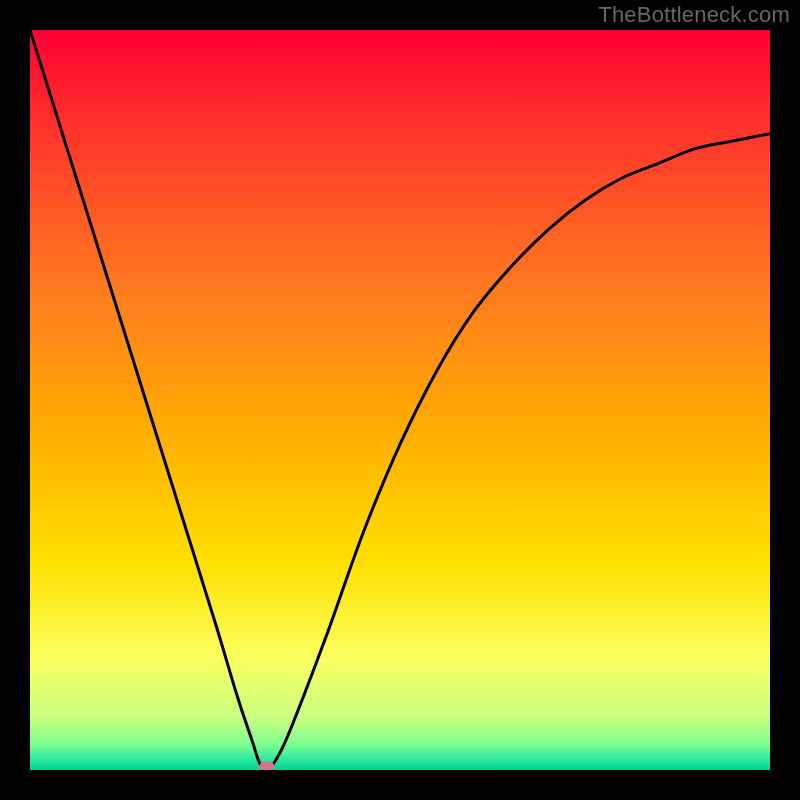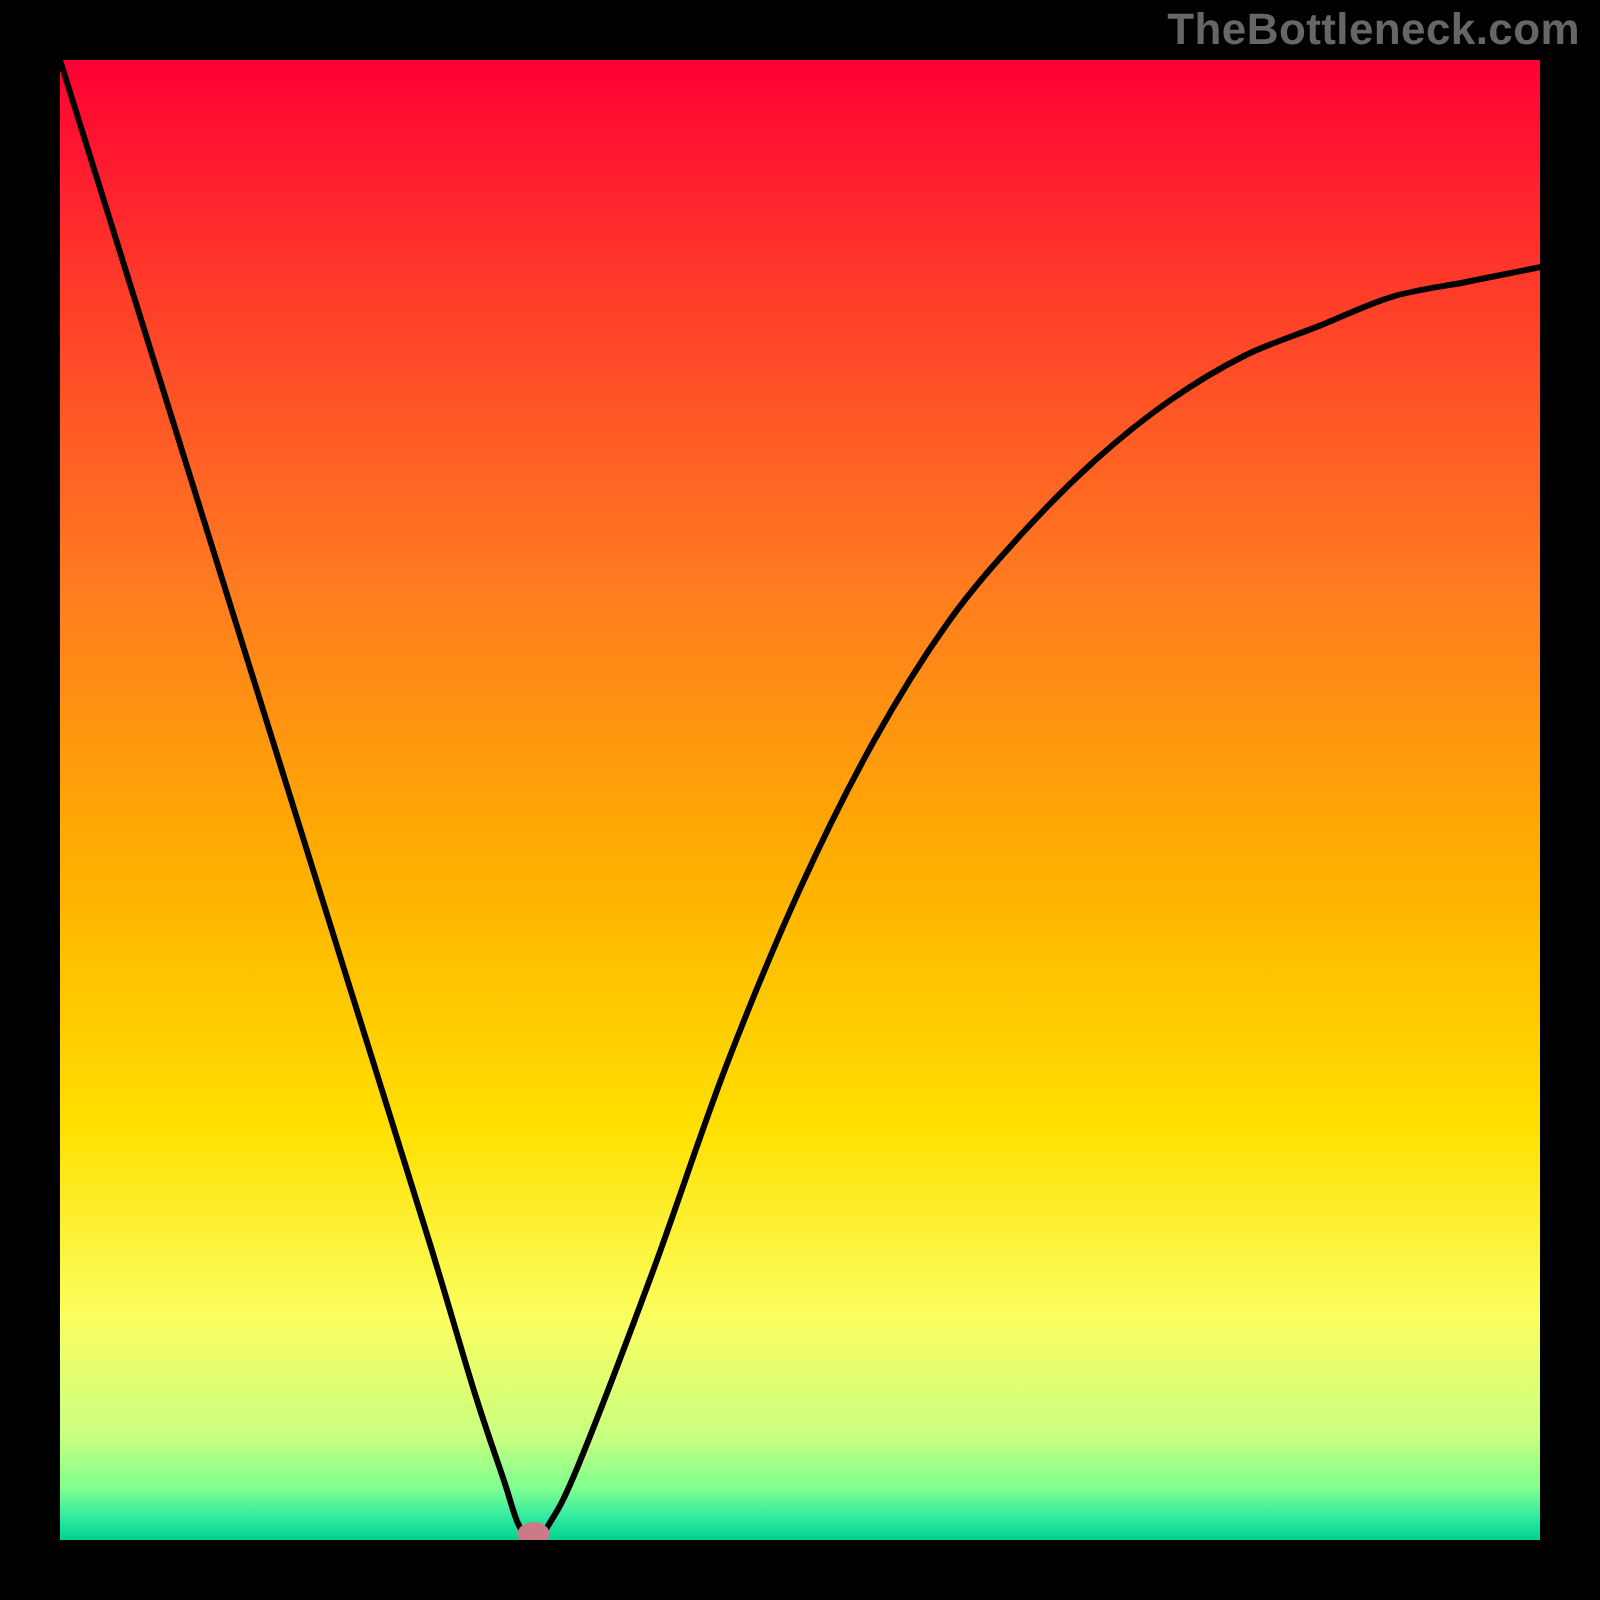--- a/index.html
+++ b/index.html
@@ -16,21 +16,21 @@
     width: 800px;
     height: 800px;
     background: #000;
   }
   .watermark {
     position: absolute;
     top: 2px;
     right: 10px;
     color: #666;
     font-size: 22px;
-    font-weight: 700;
+    font-weight: 400;
     z-index: 5;
     letter-spacing: 0.2px;
     margin-left: 28px;
   }
   svg.plot {
     position: absolute;
     left: 30px;
     top: 30px;
     width: 740px;
     height: 740px;

